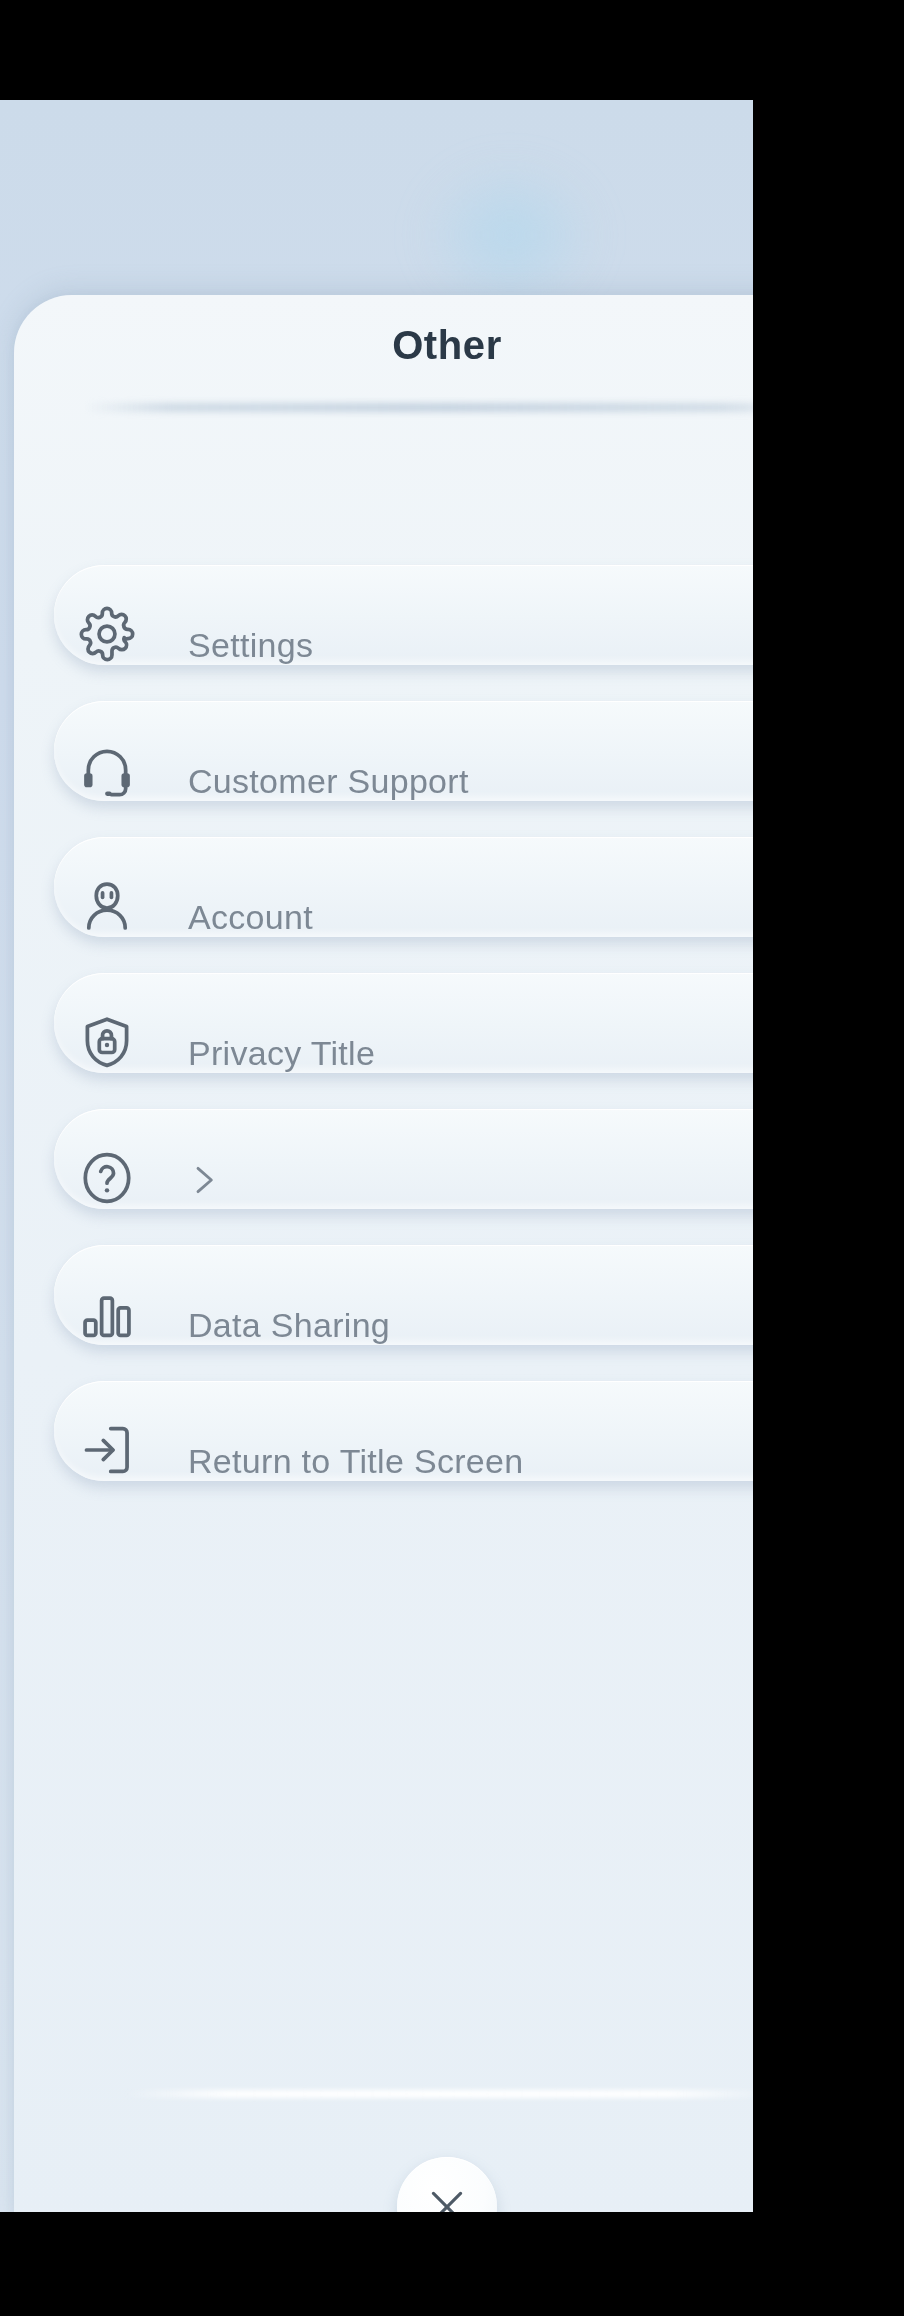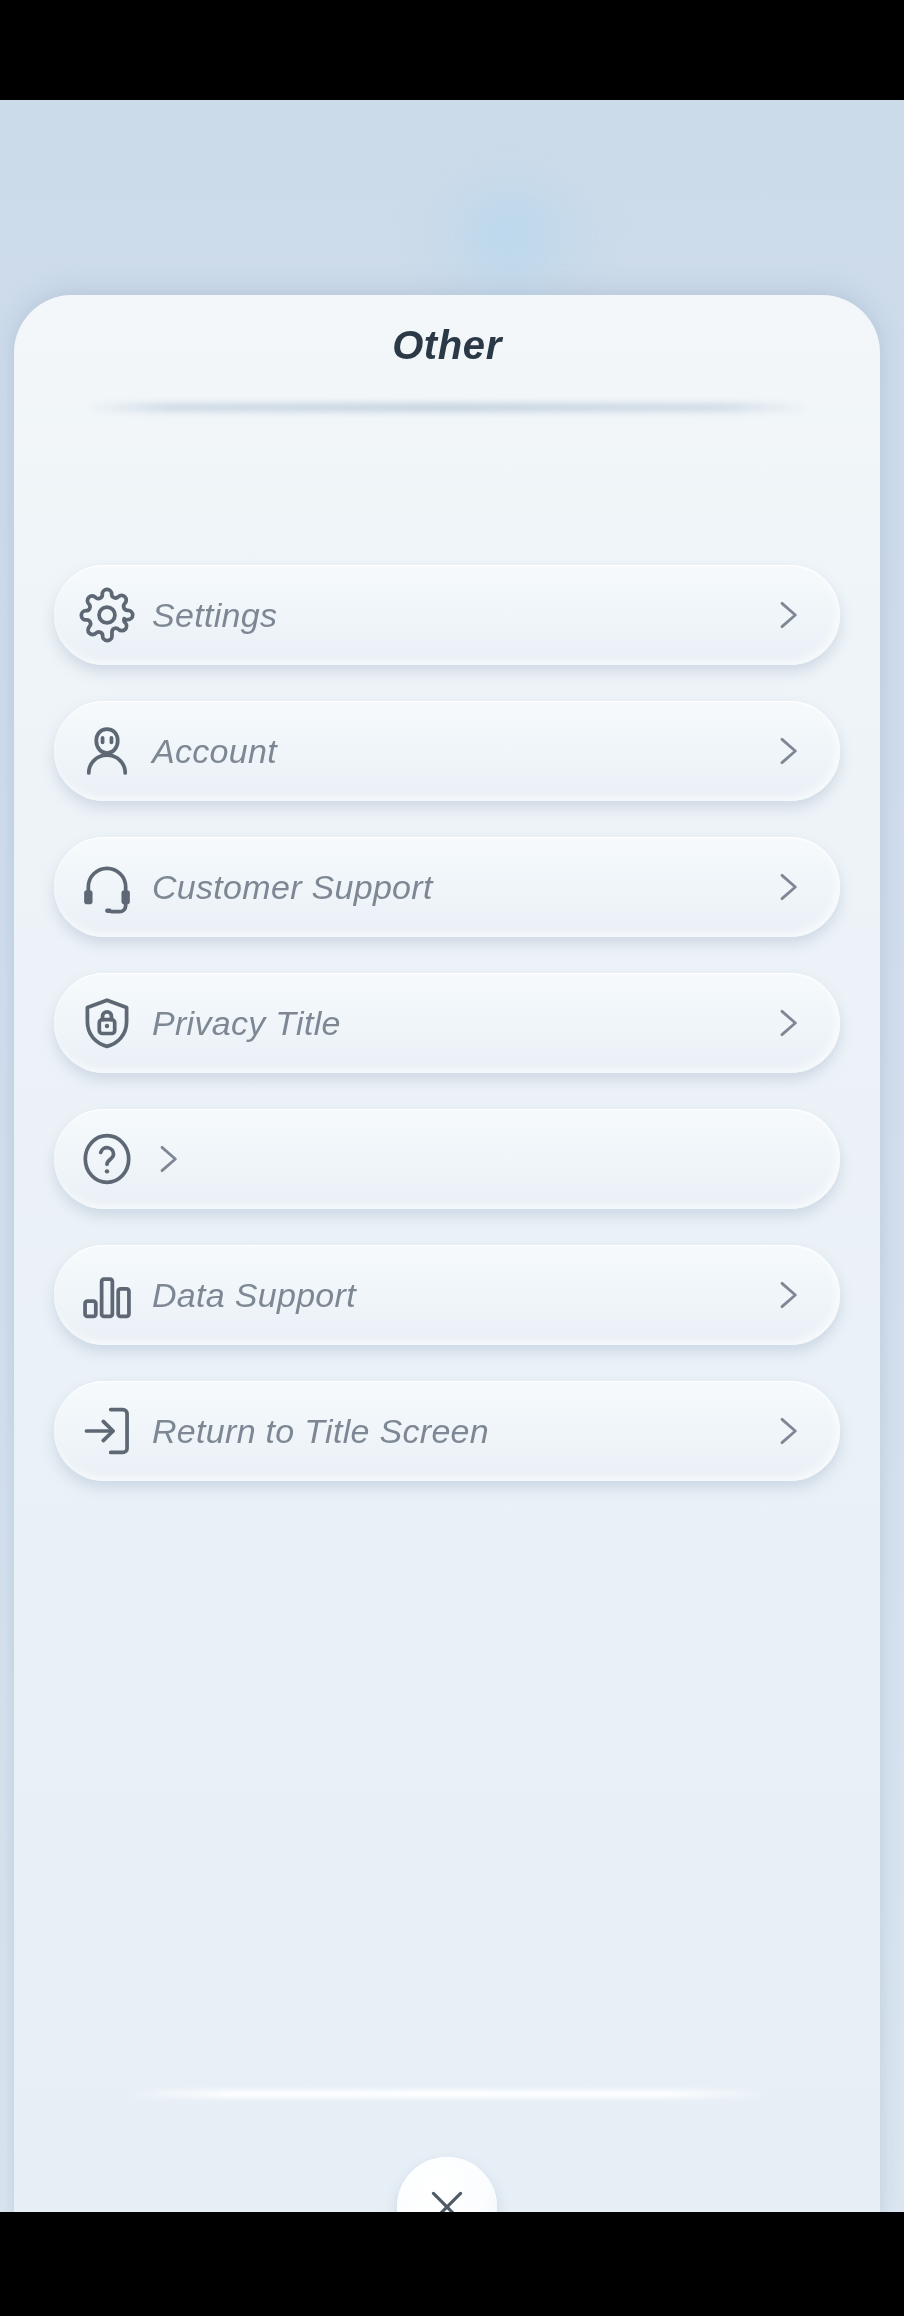--- a/index.html
+++ b/index.html
@@ -20,24 +20,23 @@
   .letterbox {
     position:absolute; left:0; width:904px;
     background:#000; z-index:50;
   }
   .letterbox.top { top:0; height:100px; }
   .letterbox.bottom { top:2212px; height:104px; }
 
   
   #viewport {
     position:absolute; left:0; top:100px;
-    width:904px; height:2112px;
+    width:753px; height:2112px;
     background:linear-gradient(180deg,#ccdbea 0%, #cfdced 28%, #d4e0ee 60%, #dbe6f1 100%);
     overflow:hidden;
-    font-style:italic;
   }
 
   
   .backdrop-glow {
     position:absolute;
     left:420px; top:60px;
     width:180px; height:150px;
     border-radius:50%;
     background:radial-gradient(closest-side, rgba(168,214,238,0.55), rgba(168,214,238,0));
     filter:blur(18px);
@@ -82,31 +81,32 @@
   
   #menu {
     position:absolute;
     left:40px; top:270px;
     width:786px;
   }
 
   .row {
     position:relative;
     display:flex;
-    align-items:center;
+    align-items:flex-end;
     width:786px;
     height:100px;
     margin-bottom:36px;
     border-radius:50px;
     background:linear-gradient(180deg,#f6fafc 0%, #eff5f9 52%, #e9f0f6 100%);
     box-shadow:
         0 7px 13px rgba(138,160,184,0.30),
         0 1px 0 rgba(255,255,255,0.95) inset,
         -3px -3px 8px rgba(255,255,255,0.75) inset;
     cursor:pointer;
+    gap:36px;
   }
   .row:last-child { margin-bottom:4px; }
 
   .row-icon {
     flex:0 0 auto;
     width:62px; height:62px;
     margin-left:22px;
     display:flex; align-items:center; justify-content:center;
     color:#5d6874;
   }
@@ -188,52 +188,52 @@
           <span class="row-chevron">
             <svg width="40" height="40" viewBox="0 0 24 24" fill="none" stroke="currentColor" stroke-width="1.7" stroke-linecap="round" stroke-linejoin="round">
                 <polyline points="9 5 17 12 9 19"></polyline>
               </svg>
           </span>
         </div>
 
         <div class="row">
           <span class="row-icon">
             <svg width="56" height="56" viewBox="0 0 24 24" fill="none" stroke="currentColor" stroke-width="1.6" stroke-linecap="round" stroke-linejoin="round">
-              <path d="M12 2.6c2.9 0 4.6 2.2 4.6 5 0 2.9-2 5.3-4.6 5.3S7.4 10.5 7.4 7.6c0-2.8 1.7-5 4.6-5z"></path>
-              <path d="M4.2 21.4c0-4.3 3.4-7.6 7.8-7.6s7.8 3.3 7.8 7.6"></path>
-              <line x1="10.1" y1="6.4" x2="10.1" y2="8.3"></line>
-              <line x1="13.9" y1="6.4" x2="13.9" y2="8.3"></line>
-            </svg>
-          </span>
-          <span class="row-label">Account</span>
-          <span class="row-chevron">
-            <svg width="40" height="40" viewBox="0 0 24 24" fill="none" stroke="currentColor" stroke-width="1.7" stroke-linecap="round" stroke-linejoin="round">
-                <polyline points="9 5 17 12 9 19"></polyline>
-              </svg>
-          </span>
-        </div>
-
-        <div class="row">
-          <span class="row-icon">
-            <svg width="56" height="56" viewBox="0 0 24 24" fill="none" stroke="currentColor" stroke-width="1.6" stroke-linecap="round" stroke-linejoin="round">
               <path d="M4 14v-2a8 8 0 0 1 16 0v2"></path>
               <rect x="2.2" y="13.4" width="3.6" height="6" rx="1.2" fill="currentColor" stroke="none"></rect>
               <rect x="18.2" y="13.4" width="3.6" height="6" rx="1.2" fill="currentColor" stroke="none"></rect>
               <path d="M20 19.4v.6a2.6 2.6 0 0 1-2.6 2.6H14"></path>
               <rect x="11.2" y="21.2" width="2.8" height="1.9" rx="0.9" fill="currentColor" stroke="none"></rect>
             </svg>
           </span>
           <span class="row-label">Customer Support</span>
           <span class="row-chevron">
             <svg width="40" height="40" viewBox="0 0 24 24" fill="none" stroke="currentColor" stroke-width="1.7" stroke-linecap="round" stroke-linejoin="round">
                 <polyline points="9 5 17 12 9 19"></polyline>
               </svg>
           </span>
         </div>
 
+        <div class="row">
+          <span class="row-icon">
+            <svg width="56" height="56" viewBox="0 0 24 24" fill="none" stroke="currentColor" stroke-width="1.6" stroke-linecap="round" stroke-linejoin="round">
+              <path d="M12 2.6c2.9 0 4.6 2.2 4.6 5 0 2.9-2 5.3-4.6 5.3S7.4 10.5 7.4 7.6c0-2.8 1.7-5 4.6-5z"></path>
+              <path d="M4.2 21.4c0-4.3 3.4-7.6 7.8-7.6s7.8 3.3 7.8 7.6"></path>
+              <line x1="10.1" y1="6.4" x2="10.1" y2="8.3"></line>
+              <line x1="13.9" y1="6.4" x2="13.9" y2="8.3"></line>
+            </svg>
+          </span>
+          <span class="row-label">Account</span>
+          <span class="row-chevron">
+            <svg width="40" height="40" viewBox="0 0 24 24" fill="none" stroke="currentColor" stroke-width="1.7" stroke-linecap="round" stroke-linejoin="round">
+                <polyline points="9 5 17 12 9 19"></polyline>
+              </svg>
+          </span>
+        </div>
+
 
         <div class="row">
           <span class="row-icon">
             <svg width="56" height="56" viewBox="0 0 24 24" fill="none" stroke="currentColor" stroke-width="1.6" stroke-linecap="round" stroke-linejoin="round">
               <path d="M12 2.2 3.6 5.4v6.1c0 5.3 3.5 9.2 8.4 10.5 4.9-1.3 8.4-5.2 8.4-10.5V5.4z"></path>
               <rect x="8.7" y="10.6" width="6.6" height="5.9" rx="1.3"></rect>
               <path d="M10.1 10.6V9.1a1.9 1.9 0 0 1 3.8 0v1.5"></path>
               <circle cx="12" cy="13.3" r="0.95" fill="currentColor" stroke="none"></circle>
             </svg>
           </span>
@@ -261,21 +261,21 @@
         </div>
 
         <div class="row">
           <span class="row-icon">
             <svg width="56" height="56" viewBox="0 0 24 24" fill="none" stroke="currentColor" stroke-width="1.6" stroke-linejoin="round">
               <rect x="2.6" y="14.6" width="4.6" height="6.6" rx="1"></rect>
               <rect x="9.7" y="5.2" width="4.6" height="16" rx="1"></rect>
               <rect x="16.8" y="9.4" width="4.6" height="11.8" rx="1"></rect>
             </svg>
           </span>
-          <span class="row-label">Data Support</span>
+          <span class="row-label">Data Sharing</span>
           <span class="row-chevron">
             <svg width="40" height="40" viewBox="0 0 24 24" fill="none" stroke="currentColor" stroke-width="1.7" stroke-linecap="round" stroke-linejoin="round">
                 <polyline points="9 5 17 12 9 19"></polyline>
               </svg>
           </span>
         </div>
 
         <div class="row">
           <span class="row-icon">
             <svg width="56" height="56" viewBox="0 0 24 24" fill="none" stroke="currentColor" stroke-width="1.6" stroke-linecap="round" stroke-linejoin="round">

